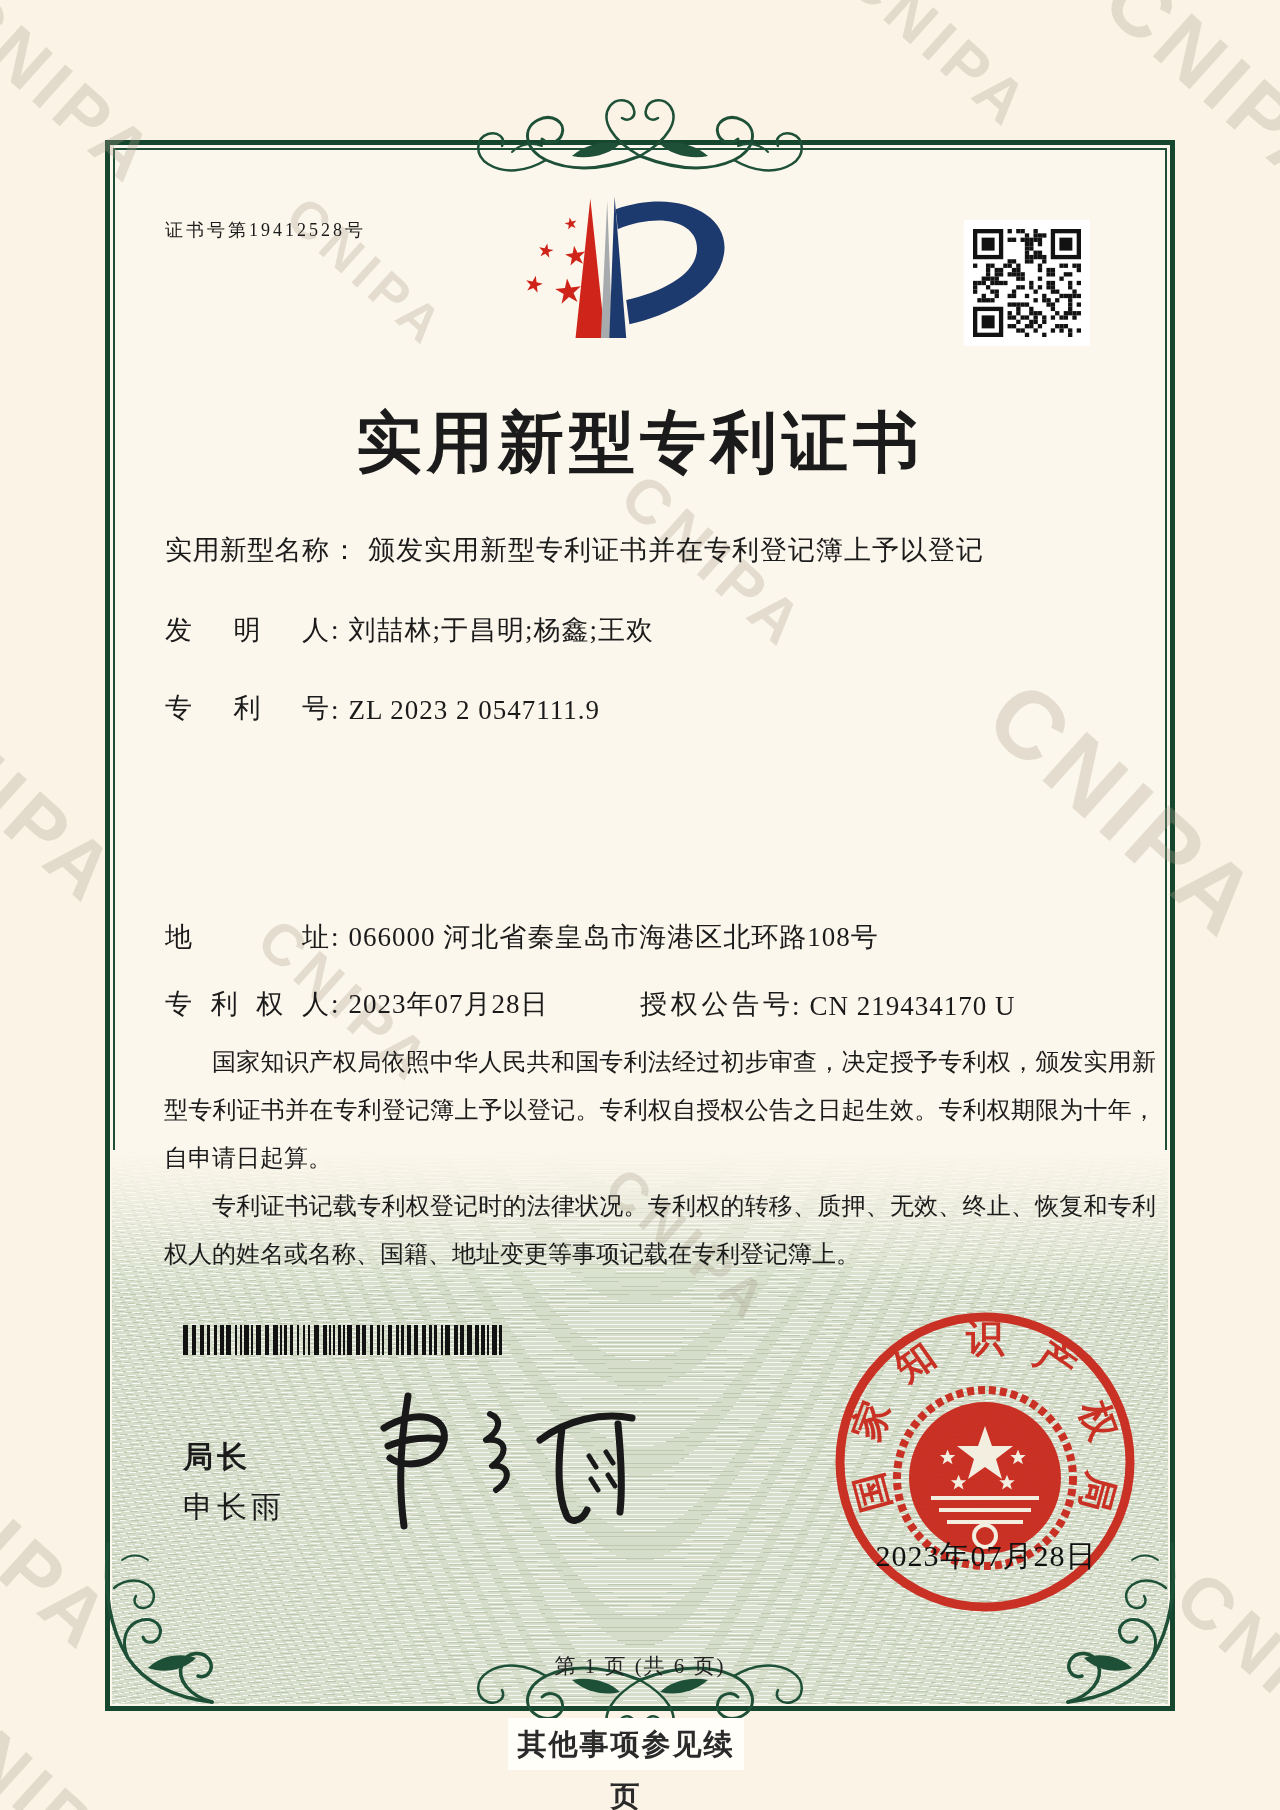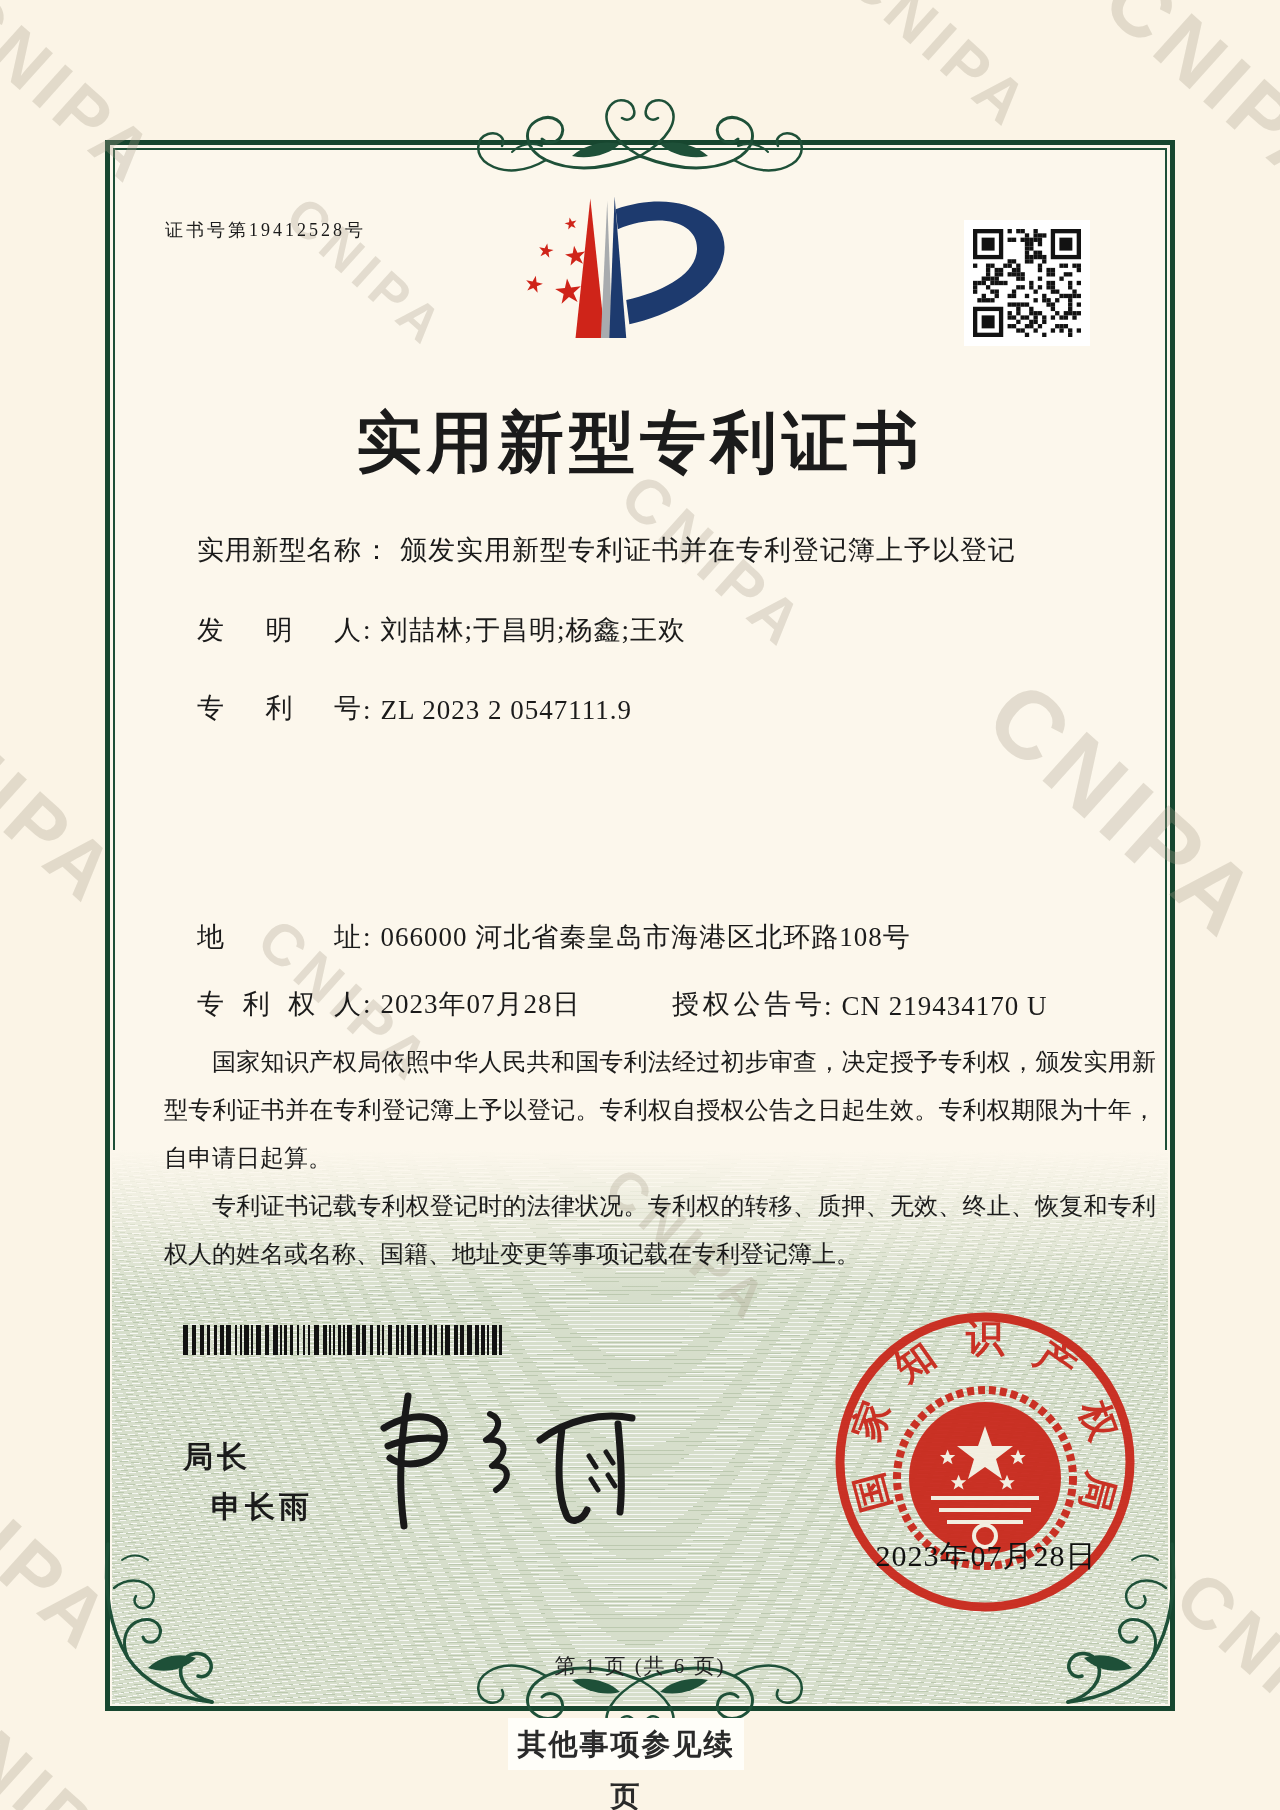--- a/index.html
+++ b/index.html
@@ -46,40 +46,39 @@
     background:#ffffff;box-sizing:border-box;padding:9px;
   }
   .title{
     position:absolute;left:0;top:398px;width:1280px;z-index:5;
     text-align:center;font-size:66px;font-weight:bold;letter-spacing:5px;
   }
   .row{position:absolute;left:165px;z-index:5;font-size:27px;white-space:nowrap;}
   .flabel{
     display:inline-block;width:164px;text-align:justify;text-align-last:justify;
     vertical-align:bottom;
-    margin-left:32px;
   }
   .flabel.w150{width:150px;}
   .fcolon{display:inline-block;margin:0 10px 0 2px;}
   .fvalue{letter-spacing:1px;}
   .body-text{
     position:absolute;left:148px;top:1038px;width:992px;z-index:5;
     font-size:24px;line-height:2.0;text-align:justify;margin-left:16px;
   }
   .body-text p{margin:0;text-indent:2em;}
   .barcode{
     position:absolute;left:183px;top:1325px;width:326px;height:30px;z-index:5;
     display:flex;align-items:stretch;
   }
   .barcode .bar{background:#121212;}
   .barcode .sp{background:transparent;}
   .signer-title{position:absolute;left:183px;top:1437px;z-index:5;
     font-family:"Liberation Sans","DejaVu Sans",sans-serif;font-weight:600;font-size:30px;letter-spacing:4px;}
   .signer-name{position:absolute;left:183px;top:1487px;z-index:5;
-    font-family:"Liberation Sans","DejaVu Sans",sans-serif;font-weight:700;font-size:30px;letter-spacing:4px;margin-left:28px;}
+    font-family:"Liberation Sans","DejaVu Sans",sans-serif;font-weight:400;font-size:30px;letter-spacing:4px;}
   .signature{position:absolute;left:368px;top:1386px;z-index:5;}
   .seal{position:absolute;left:824px;top:1300px;z-index:6;opacity:0.95;}
   .seal-date{
     position:absolute;left:858px;top:1536px;width:256px;z-index:7;
     text-align:center;font-size:30px;letter-spacing:1px;color:#111;
   }
   .page-indicator{
     position:absolute;left:0;top:1652px;width:1280px;z-index:5;
     text-align:center;font-size:21px;letter-spacing:2px;color:#222;
   }

